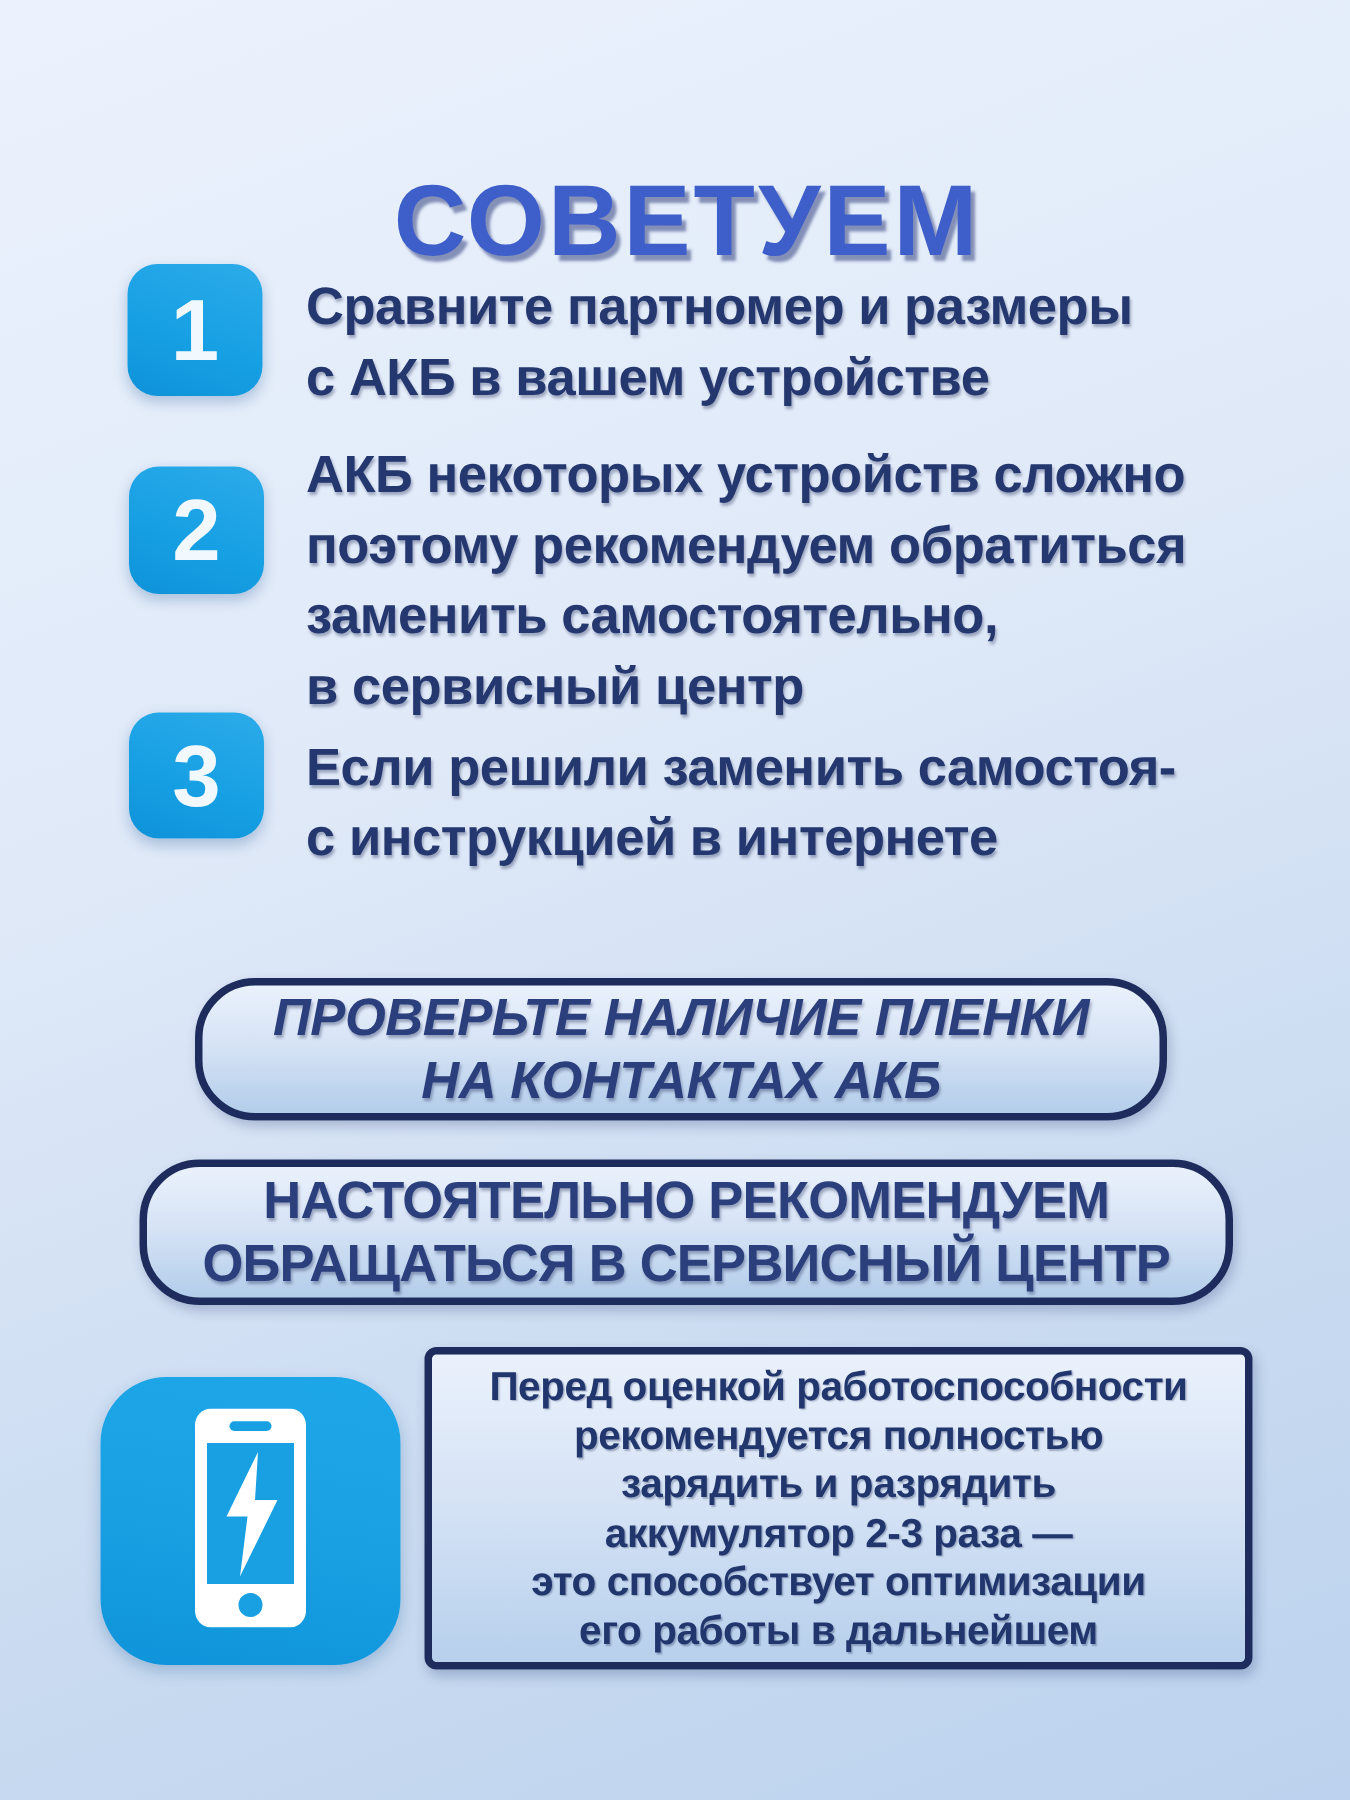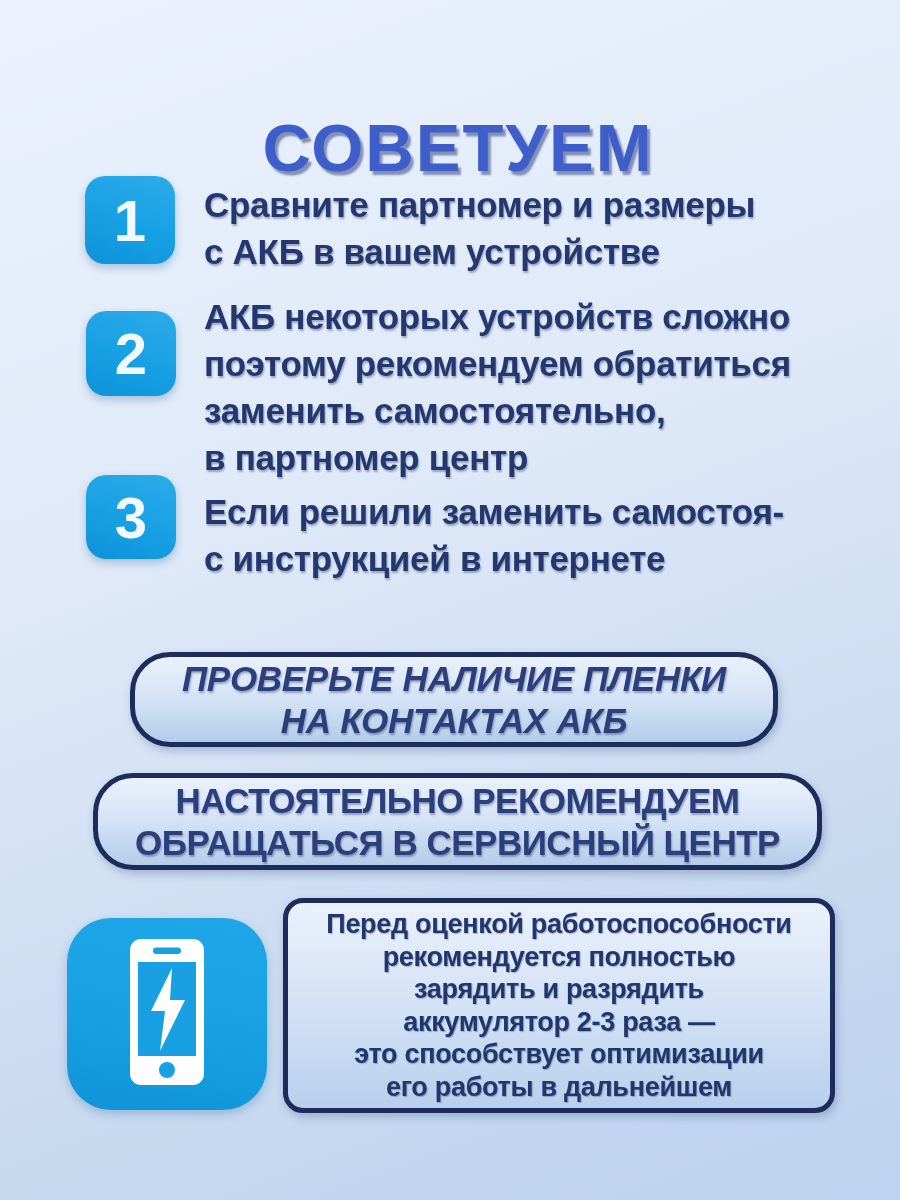--- a/index.html
+++ b/index.html
@@ -64,21 +64,21 @@
   .tile {
     position:absolute; left:67px; top:918px; width:200px; height:192px;
     border-radius:44px;
     background:linear-gradient(190deg,#1ea7e8 0%,#18a0e3 55%,#0f93da 100%);
     box-shadow:0 4px 10px rgba(20,80,140,0.25);
     display:flex; align-items:center; justify-content:center;
   }
   .footer-box {
     position:absolute; left:283px; top:898px; width:552px; height:215px;
     box-sizing:border-box;
-    border:5px solid #1d2c5c; border-radius:20px;
+    border:5px solid #1d2c5c; border-radius:8px;
     background:linear-gradient(180deg,#eaf1fc 0%,#d4e2f5 50%,#b7d0ec 100%);
     box-shadow:2px 4px 8px rgba(30,50,110,0.25);
     display:flex; flex-direction:column; align-items:center; justify-content:center;
     text-align:center;
     font-size:27px; line-height:32.5px; font-weight:bold;
     color:#22366e; letter-spacing:-0.3px;
     text-shadow:1px 1px 1px rgba(23,35,80,0.3);
   }
 </style>
 </head>
@@ -96,21 +96,21 @@
     <div>с АКБ в вашем устройстве</div>
   </div>
 
   <div class="badge badge-2">
     <span>2</span>
   </div>
   <div class="step-text step-text-2">
     <div>АКБ некоторых устройств сложно</div>
     <div>поэтому рекомендуем обратиться</div>
     <div>заменить самостоятельно,</div>
-    <div>в партномер центр</div>
+    <div>в сервисный центр</div>
   </div>
 
   <div class="badge badge-3">
     <span>3</span>
   </div>
   <div class="step-text step-text-3">
     <div>Если решили заменить самостоя-</div>
     <div>с инструкцией в интернете</div>
   </div>
 

